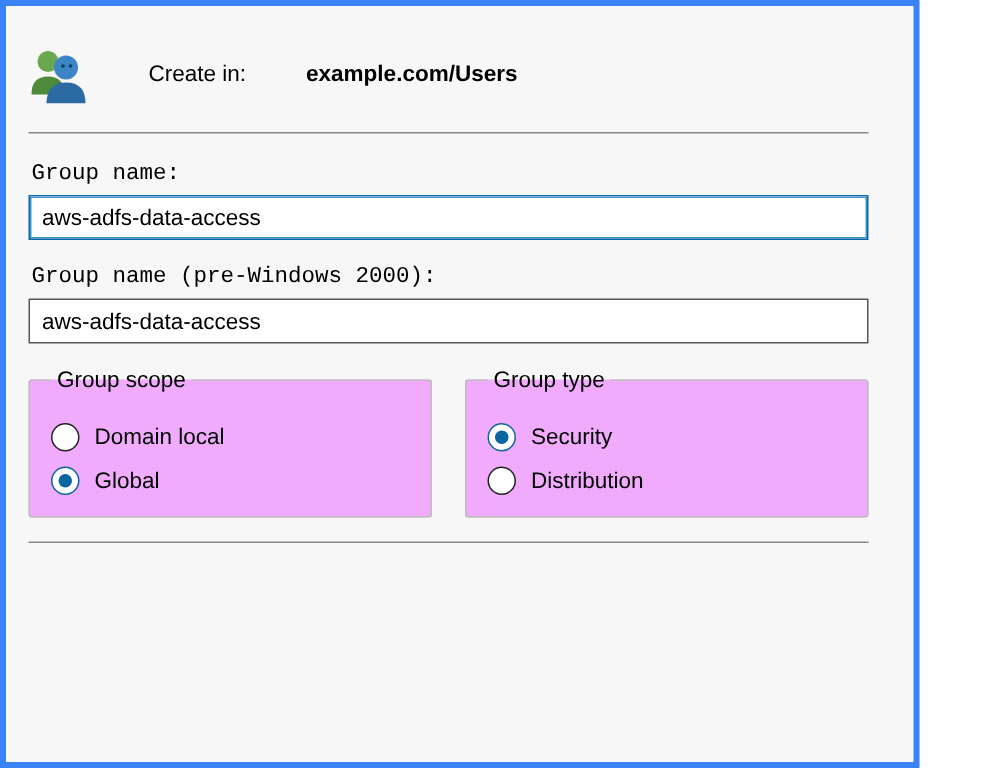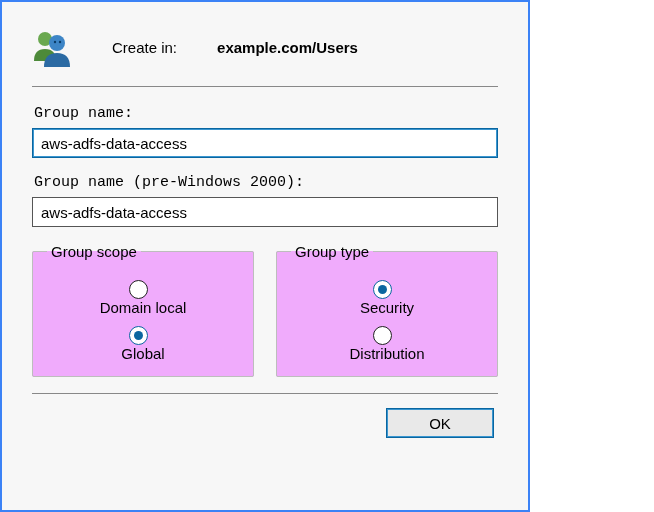--- a/index.html
+++ b/index.html
@@ -8,24 +8,24 @@
     width: 654px;
     height: 512px;
     background: #fff;
     font-family: "Segoe UI", Tahoma, sans-serif;
     font-size: 15px;
     color: #000;
     overflow: hidden;
   }
   .dialog {
     box-sizing: border-box;
-    width: 530px;
+    width: 613px;
     height: 512px;
-    padding: 20px 30px 20px 30px;
-    border: 2px solid #3b82f6;
+    padding: 20px 30px 20px 15px;
+    border: 4px solid #3b82f6;
     background: #f7f7f7;
     position: relative;
   }
   .header {
     display: flex;
     align-items: center;
     height: 50px;
     padding-bottom: 14px;
   }
   .header .loc-label {
@@ -86,21 +86,20 @@
   fieldset.groupbox legend {
     padding: 0 4px;
     font-size: 15px;
     color: #000;
   }
   .radio-row {
     display: flex;
     align-items: center;
     margin: 10px 0 0 0;
     cursor: pointer;
-    flex-direction: column;
   }
   .radio {
     width: 17px;
     height: 17px;
     border: 1.5px solid #222;
     border-radius: 50%;
     margin-right: 10px;
     display: inline-flex;
     align-items: center;
     justify-content: center;
@@ -208,16 +207,15 @@
         <span class="radio"></span>
         <span class="radio-label">Distribution</span>
       </div>
     </fieldset>
 
   </div>
 
   <hr class="hr-bottom">
 
   <div class="buttons">
-    <button class="dlg default">OK</button>
   </div>
 
 </div>
 
 </body></html>

